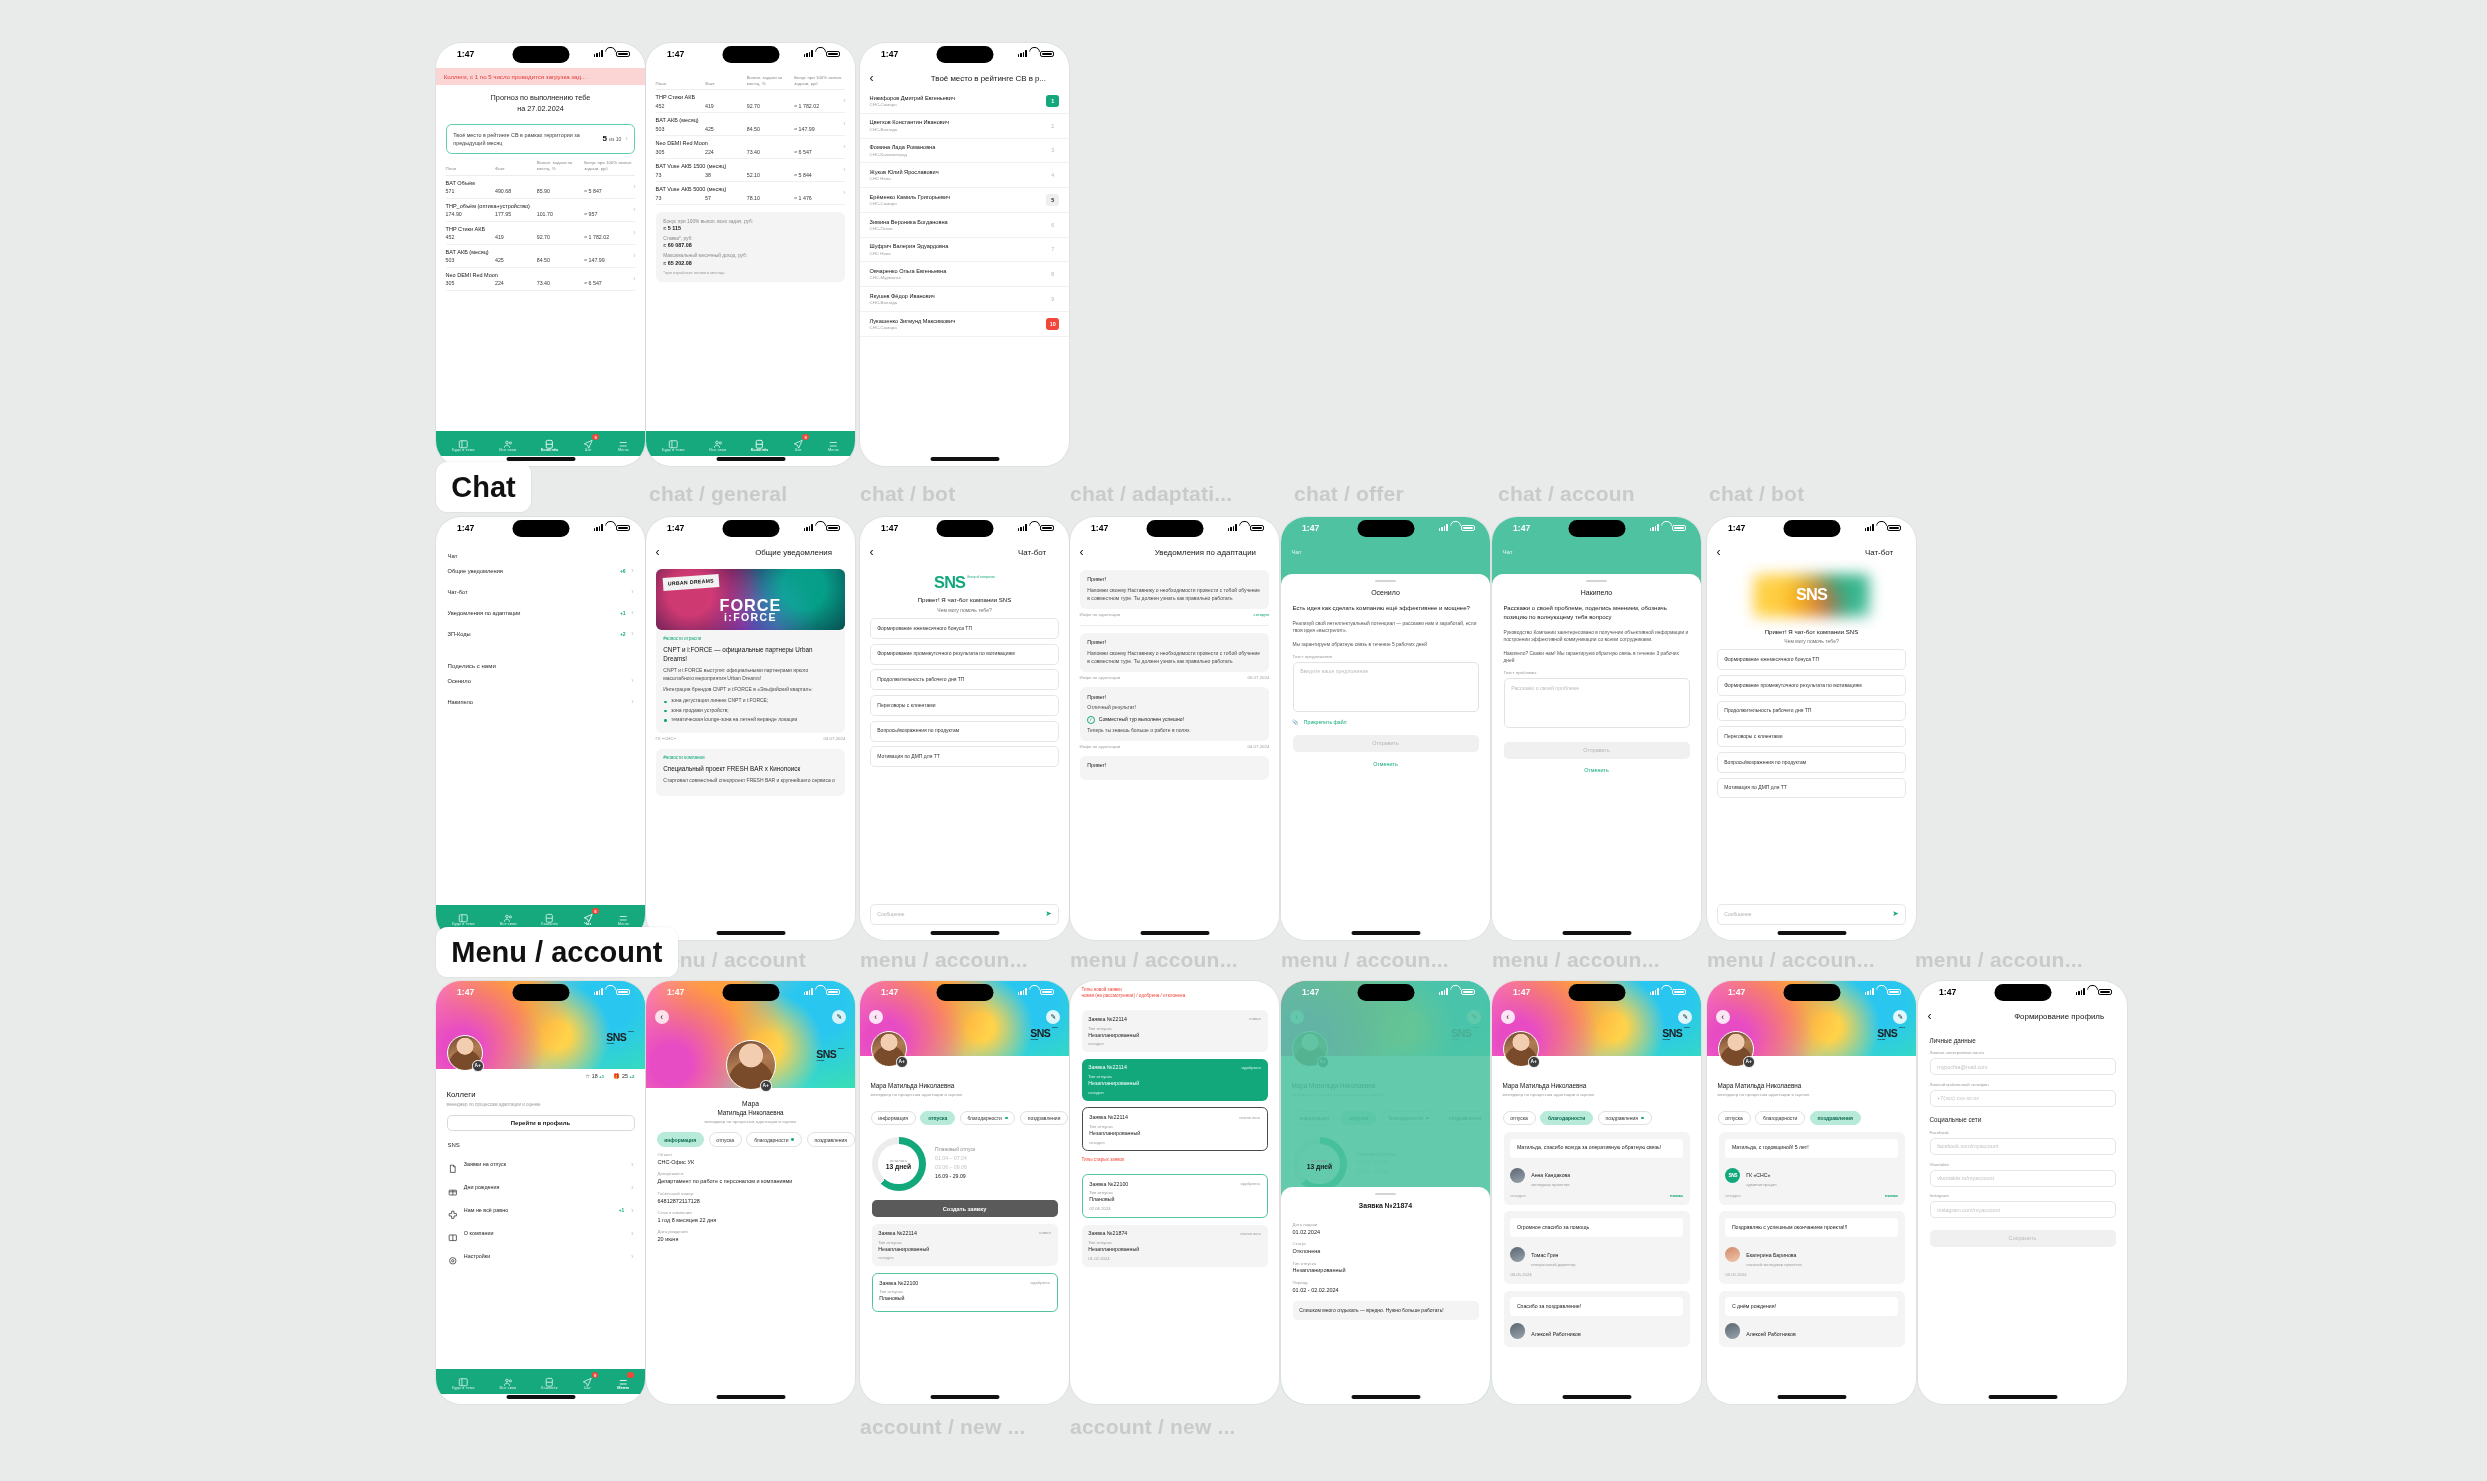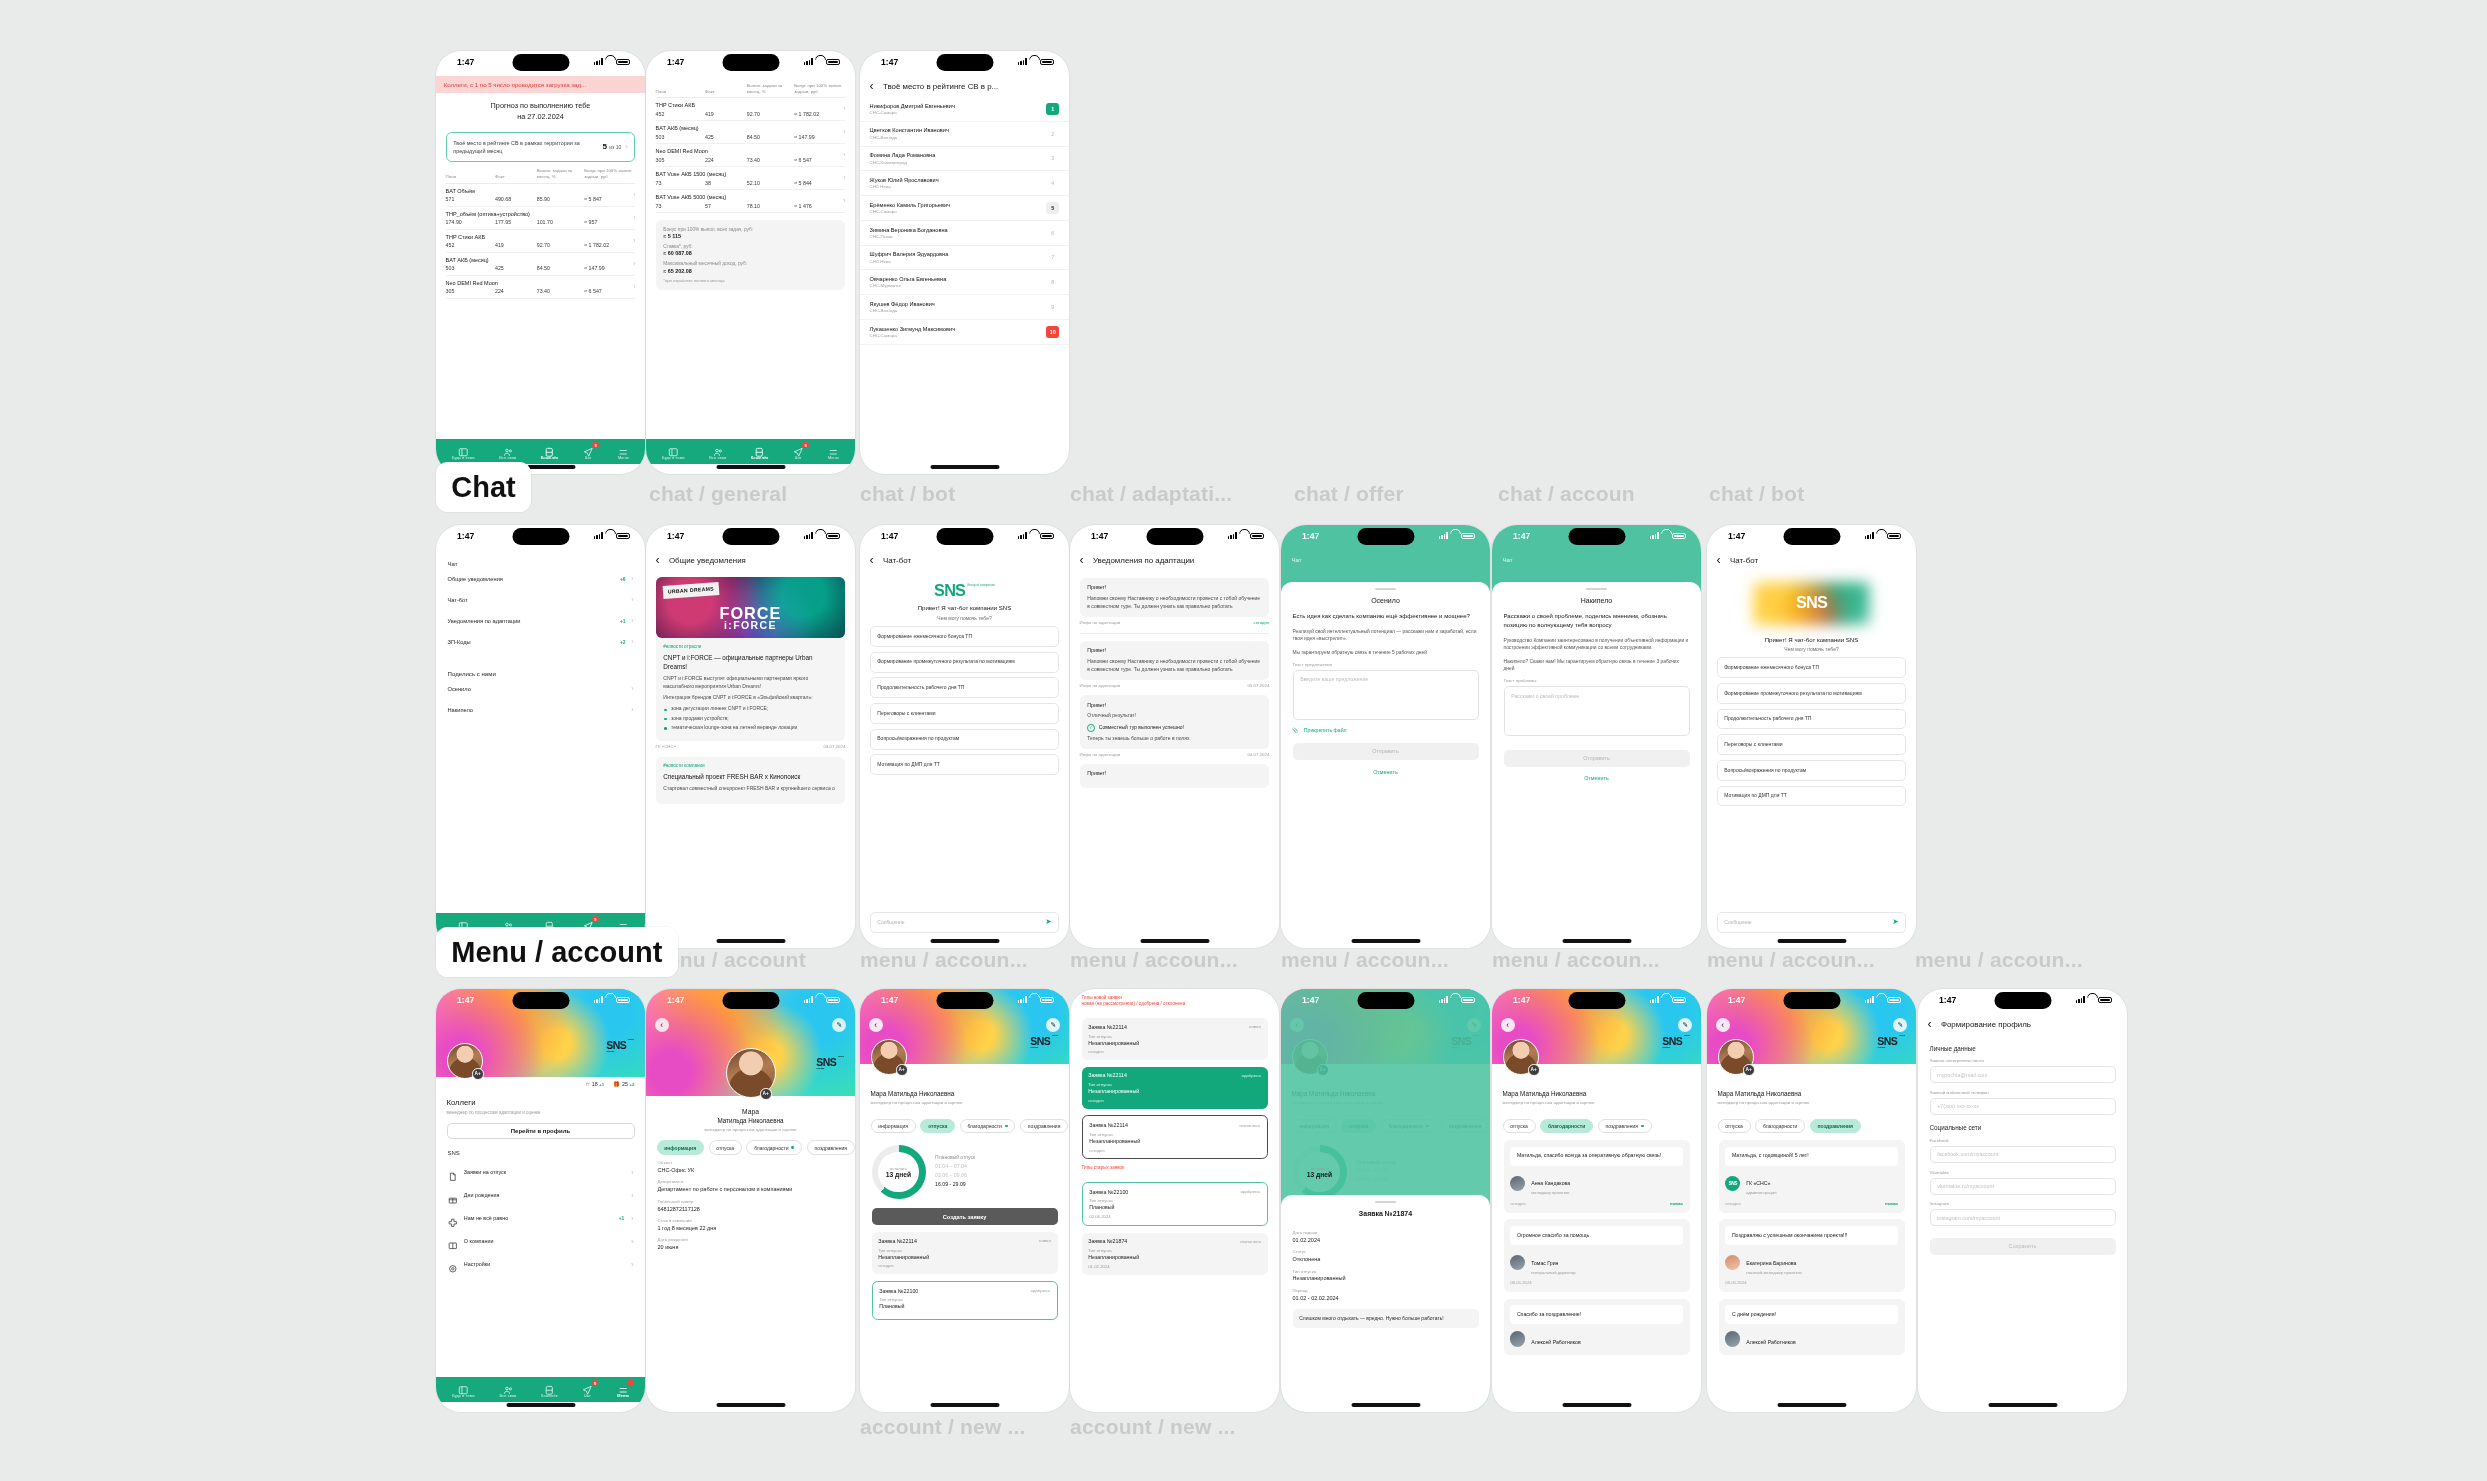--- a/index.html
+++ b/index.html
@@ -35,21 +35,20 @@
   }
 
   
   .phone {
     position:absolute;
     width:209px; height:423px;
     background:#fff;
     border-radius:25px;
     overflow:hidden;
     box-shadow:0 0 0 1px rgba(0,0,0,.04);
-    margin-top:8px;
   }
   .phone-inner { position:relative; width:100%; height:100%; overflow:hidden; }
 
   
   .statusbar {
     position:relative; height:25px; width:100%;
     display:flex; align-items:center; z-index:12;
     flex:0 0 auto;
   }
   .sb-time { position:absolute; left:21px; top:5.7px; font-size:8.6px; font-weight:700; color:#000;}
@@ -78,21 +77,21 @@
   .sb-white .wifi:before{border-color:#fff}
 
   .home-ind {
     position:absolute; bottom:4.8px; left:50%; transform:translateX(-50%);
     width:69px; height:3.8px; background:#111; border-radius:2.9px; z-index:15;
   }
 
   
   .navbar { display:flex; align-items:center; height:21px; padding:0 9.6px; position:relative; flex:0 0 auto;}
   .nav-back { font-size:12.4px; color:#1a1a1a; line-height:1; width:13.4px;}
-  .nav-title { flex:1; text-align:left; font-size:7.9px; color:#161616; white-space:nowrap; overflow:hidden; text-overflow:ellipsis; padding-right:13.4px;}
+  .nav-title { flex:1; text-align:right; font-size:7.9px; color:#161616; white-space:nowrap; overflow:hidden; text-overflow:ellipsis; padding-right:13.4px;}
 
   .screen-body { position:absolute; top:25px; left:0; right:0; bottom:0; overflow:hidden; }
 
   
   .tabbar {
     position:absolute; bottom:9.6px; left:0; right:0; height:25px;
     background:#16a97d; display:flex; align-items:center; justify-content:space-around;
     padding:0 3.8px; z-index:14;
   }
   .tab { display:flex; flex-direction:column; align-items:center; gap:1px; position:relative; color:#d6f1e7; }

